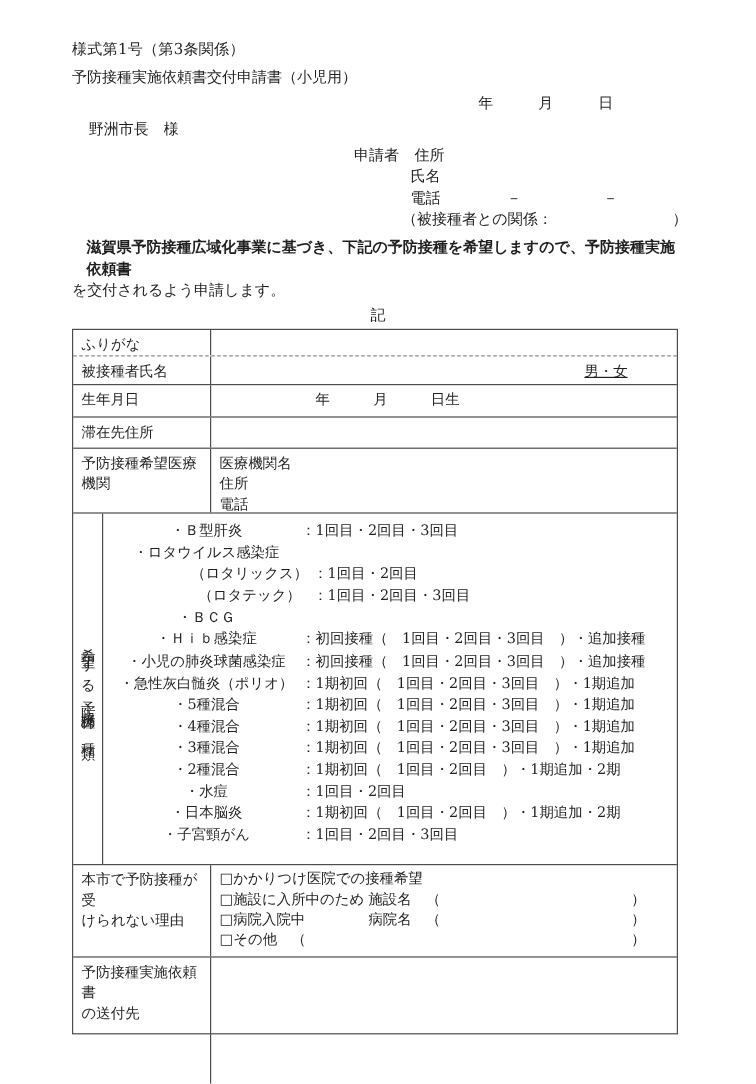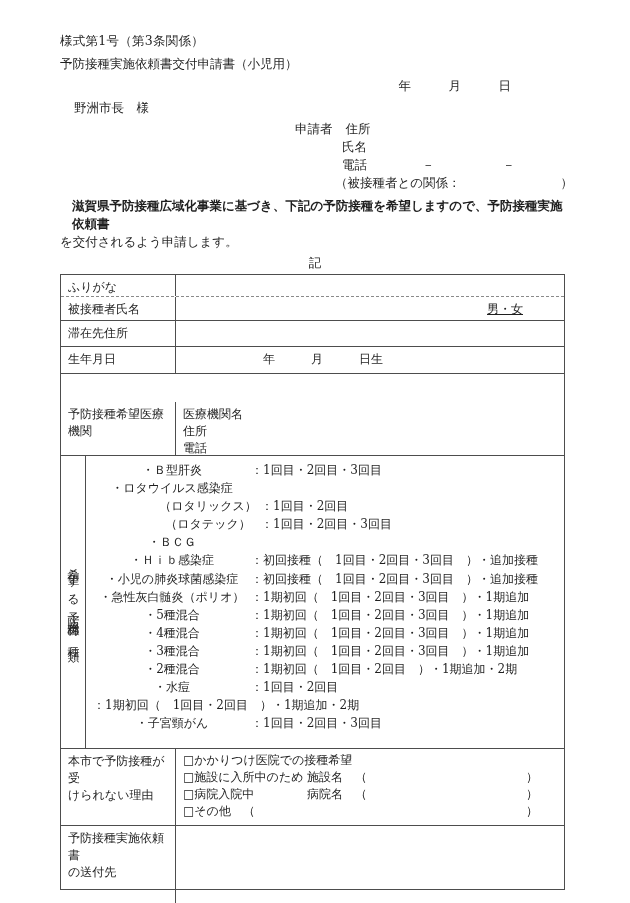--- a/index.html
+++ b/index.html
@@ -38,21 +38,21 @@
   .trow{display:flex;box-sizing:border-box;border-bottom:1px solid #4d4d4d;}
   .trow.last{border-bottom:none;flex-direction:column;}
   .trow.dashed{border-bottom:1px dashed #8a8a8a;justify-content:space-between;}
   .lcell{
     width:115px;flex:0 0 115px;box-sizing:border-box;
     border-right:1px solid #4d4d4d;
     padding:4px 2px 0 7px;line-height:17px;
   }
   .ccell{flex:1;box-sizing:border-box;padding:4px 0 0 7px;line-height:17px;}
   .h22{height:22px;} .h24{height:24px;} .h27{height:27px;} .h26{height:26px;}
-  .h54{height:54px;margin-top:28px;} .h293{height:293px;} .h77{height:77px;} .h63{height:63px;}
+  .h54{height:54px;} .h293{height:293px;} .h77{height:77px;} .h63{height:63px;}
   .gender-cell{display:flex;justify-content:flex-end;align-items:flex-start;padding:4px 41px 0 0;text-decoration:underline;}
   .birth-cell{padding-left:87px;}
 
   
   .vlabel{
     width:25px;flex:0 0 25px;box-sizing:border-box;
     border-right:1px solid #4d4d4d;
     display:flex;align-items:center;justify-content:center;padding:0;
   }
   .vlabel span{
@@ -110,28 +110,28 @@
       <div class="ccell"></div>
     </div>
 
     <div class="trow h24">
       <div class="lcell">被接種者氏名</div>
       <div class="ccell gender-cell">
         <span>男・女</span>
       </div>
     </div>
 
+    <div class="trow h27">
+      <div class="lcell">生年月日</div>
+      <div class="ccell birth-cell">年　　　月　　　日生</div>
+    </div>
+
     <div class="trow h26">
       <div class="lcell">滞在先住所</div>
       <div class="ccell"></div>
-    </div>
-
-    <div class="trow h27">
-      <div class="lcell">生年月日</div>
-      <div class="ccell birth-cell">年　　　月　　　日生</div>
     </div>
 
     <div class="trow h54">
       <div class="lcell">
         <div>予防接種希望医療</div>
         <div>機関</div>
       </div>
       <div class="ccell">
         <div>医療機関名</div>
         <div>住所</div>
@@ -190,20 +190,21 @@
           </div>
         <div class="vx">
             <span class="vx-name">・2種混合</span>
             <span class="vx-val">：1期初回（　1回目・2回目　）・1期追加・2期</span>
           </div>
         <div class="vx">
             <span class="vx-name">・水痘</span>
             <span class="vx-val">：1回目・2回目</span>
           </div>
         <div class="vx">
+            <span class="vx-name">・日本脳炎</span>
             <span class="vx-val">：1期初回（　1回目・2回目　）・1期追加・2期</span>
           </div>
         <div class="vx">
             <span class="vx-name">・子宮頸がん</span>
             <span class="vx-val">：1回目・2回目・3回目</span>
           </div>
       </div>
     </div>
 
     <div class="trow h77">

